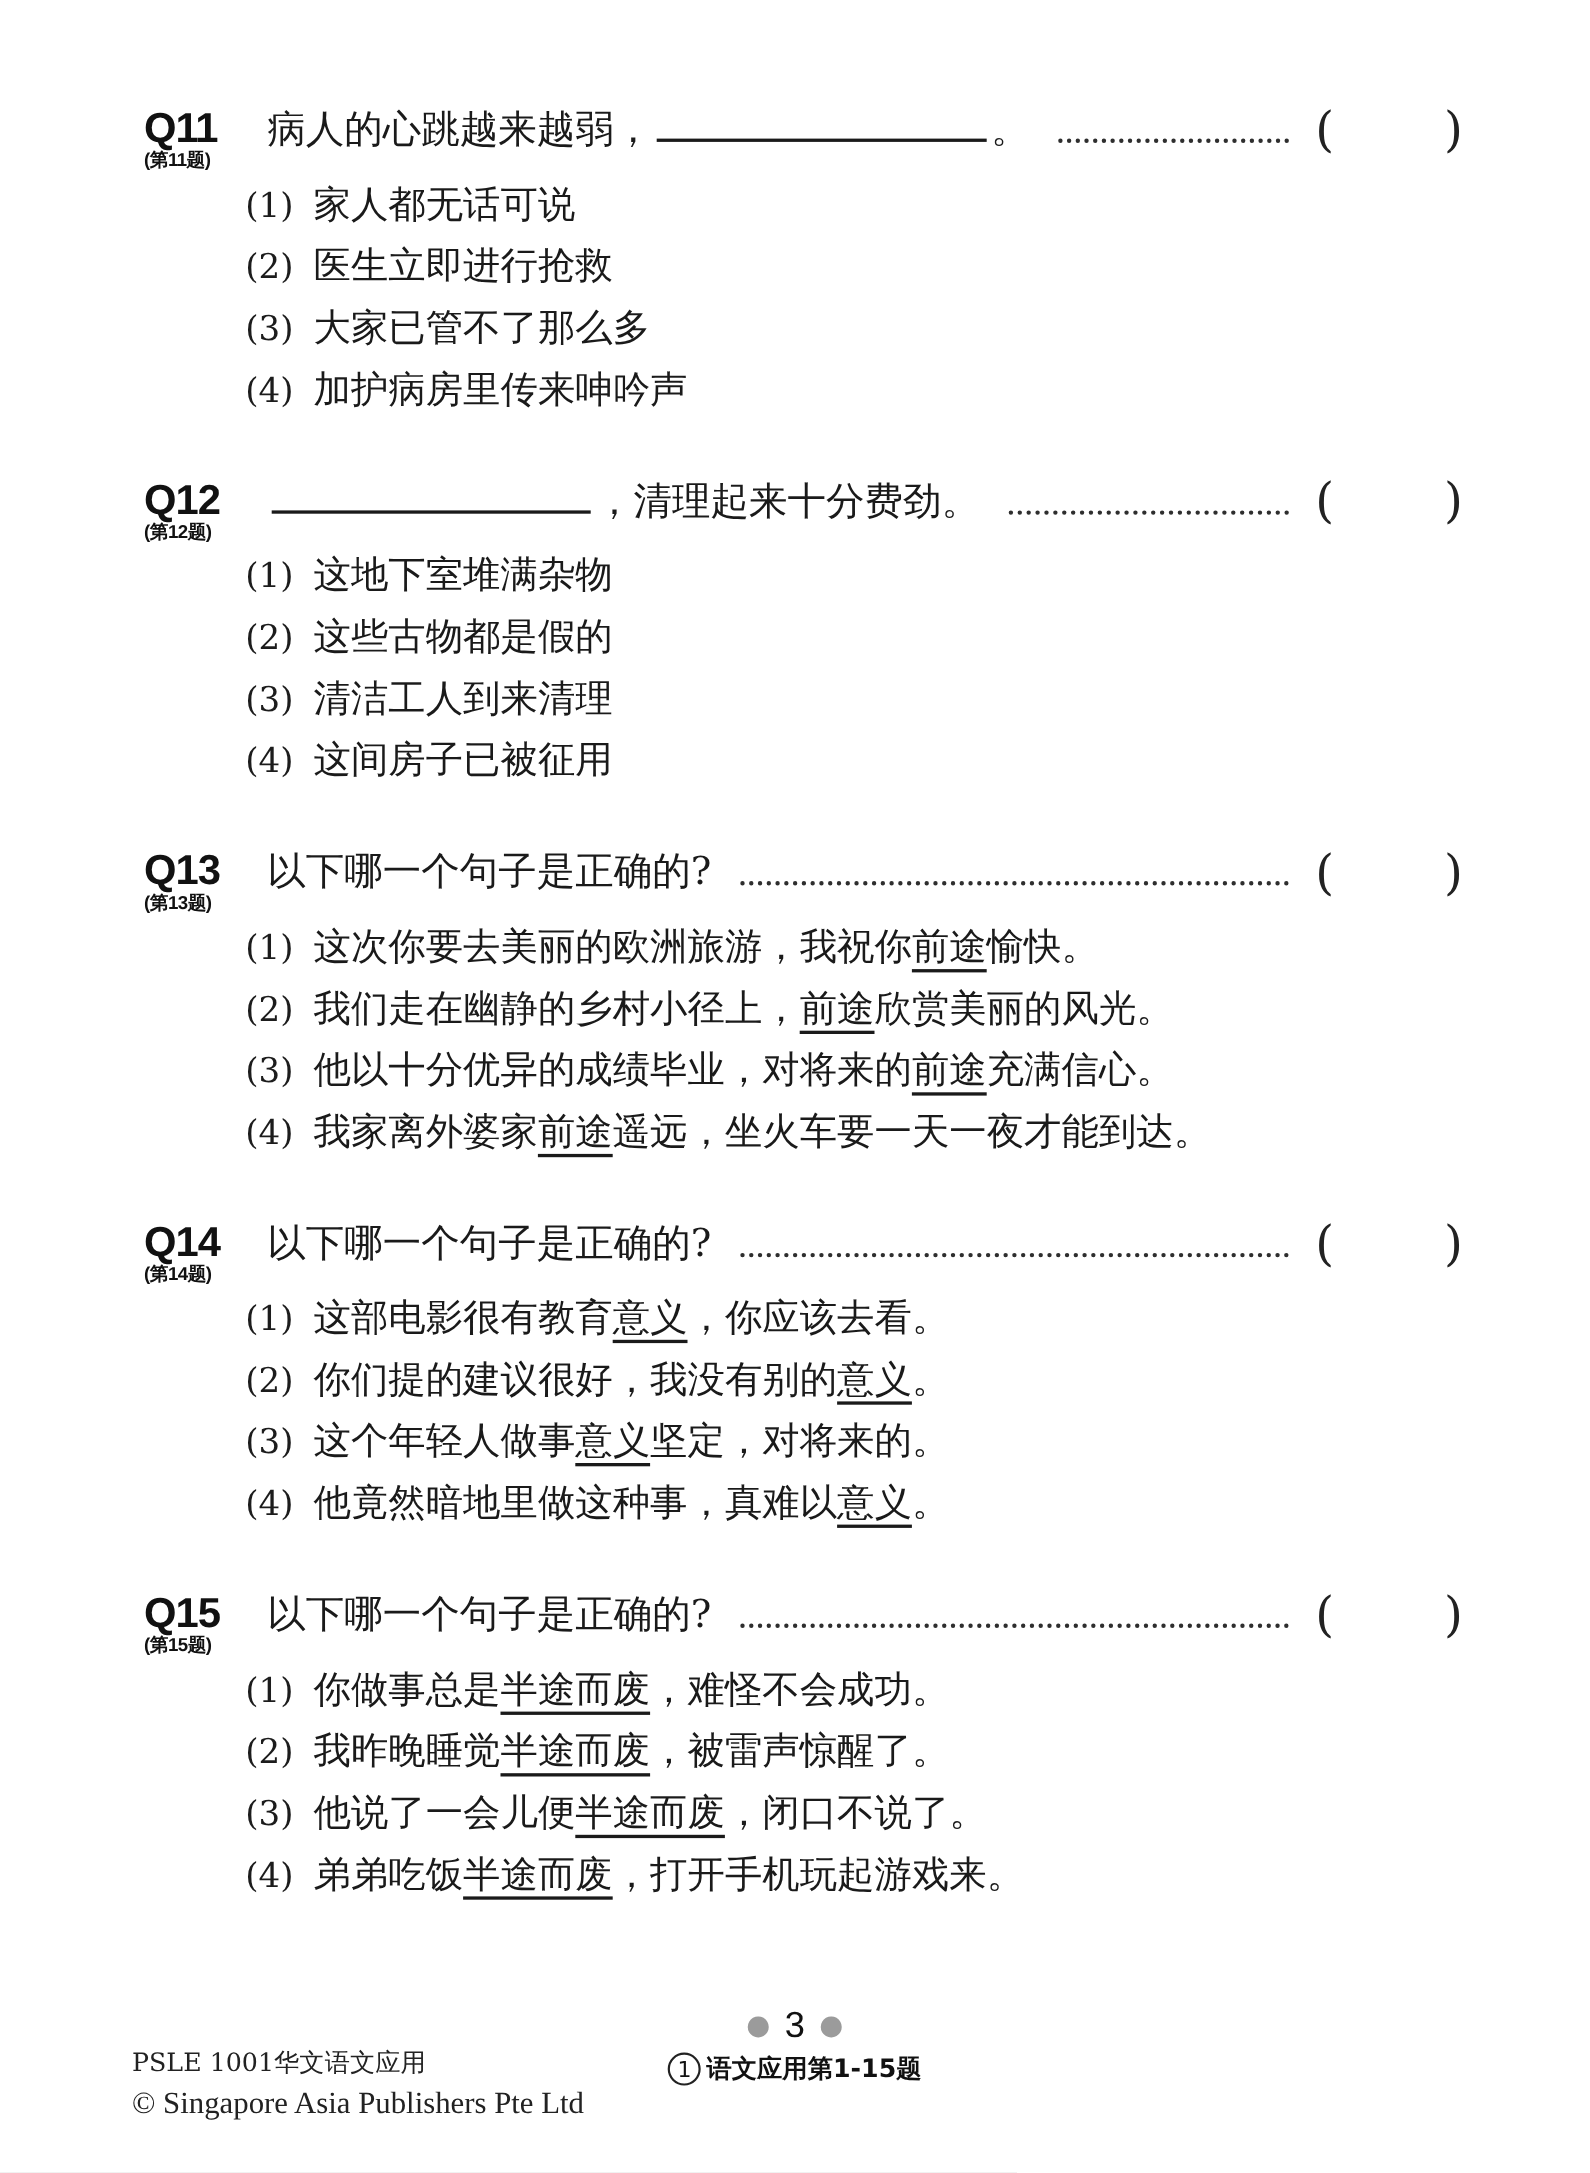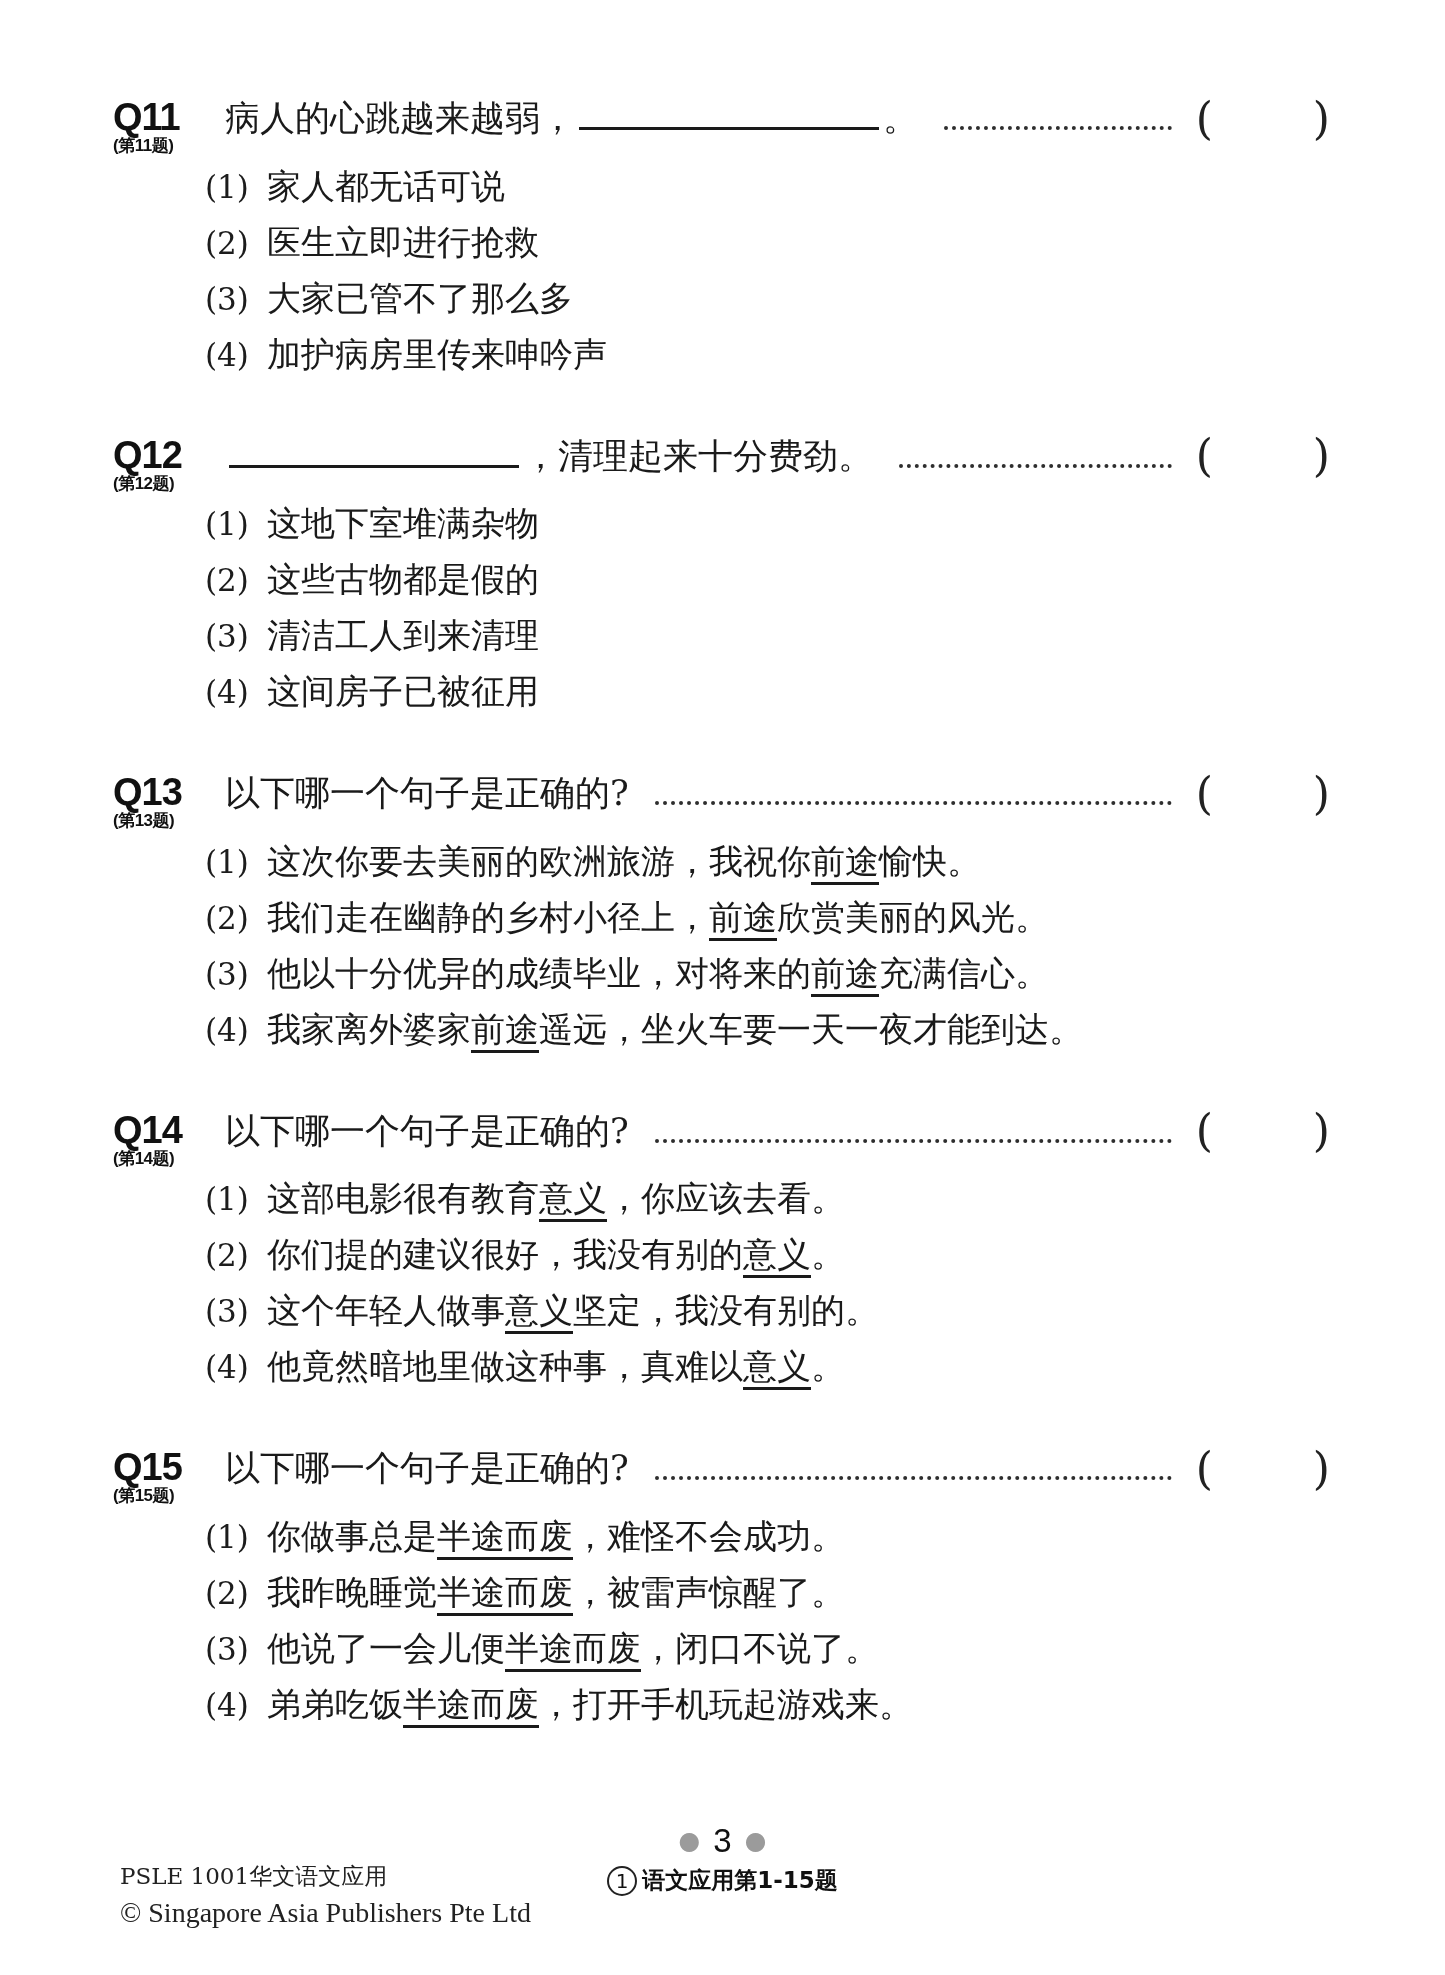--- a/index.html
+++ b/index.html
@@ -1,21 +1,21 @@
 <!DOCTYPE html>
 <html lang="zh"><head>
 <meta charset="utf-8">
 <style>
   html,body{margin:0;padding:0;background:#e8e8e8;}
   .page{
     width:1445px;height:1975px;position:relative;background:#ffffff;
     margin:0 auto;overflow:hidden;color:#1a1a1a;
     font-family:"DejaVu Serif","Liberation Serif",serif;
   }
-  .questions{position:absolute;top:96px;left:113px;right:115px;}
+  .questions{position:absolute;top:96px;left:131px;right:115px;}
   .question{position:relative;padding-left:92px;margin-bottom:44px;}
   .qlabel{position:absolute;left:0;top:2px;width:90px;}
   .qnum{
     font-family:"Liberation Sans","DejaVu Sans",sans-serif;
     font-weight:700;font-size:38px;line-height:1;letter-spacing:-1px;color:#111;
   }
   .qsub{
     font-family:"Liberation Sans","DejaVu Sans",sans-serif;
     font-weight:700;font-size:17px;line-height:1.1;letter-spacing:-0.5px;
     white-space:nowrap;color:#111;margin-top:1px;
@@ -178,21 +178,21 @@
           <div class="option">
             <span class="optnum">(1)</span>
             <span class="opttext"><span>这部电影很有教育</span><span class="u">意义</span><span>，你应该去看。</span></span>
           </div>
           <div class="option">
             <span class="optnum">(2)</span>
             <span class="opttext"><span>你们提的建议很好，我没有别的</span><span class="u">意义</span><span>。</span></span>
           </div>
           <div class="option">
             <span class="optnum">(3)</span>
-            <span class="opttext"><span>这个年轻人做事</span><span class="u">意义</span><span>坚定，我没有别的。</span></span>
+            <span class="opttext"><span>这个年轻人做事</span><span class="u">意义</span><span>坚定，对将来的。</span></span>
           </div>
           <div class="option">
             <span class="optnum">(4)</span>
             <span class="opttext"><span>他竟然暗地里做这种事，真难以</span><span class="u">意义</span><span>。</span></span>
           </div>
         </div>
       </section>
       <section class="question">
         <div class="qlabel">
           <div class="qnum">Q15</div>

